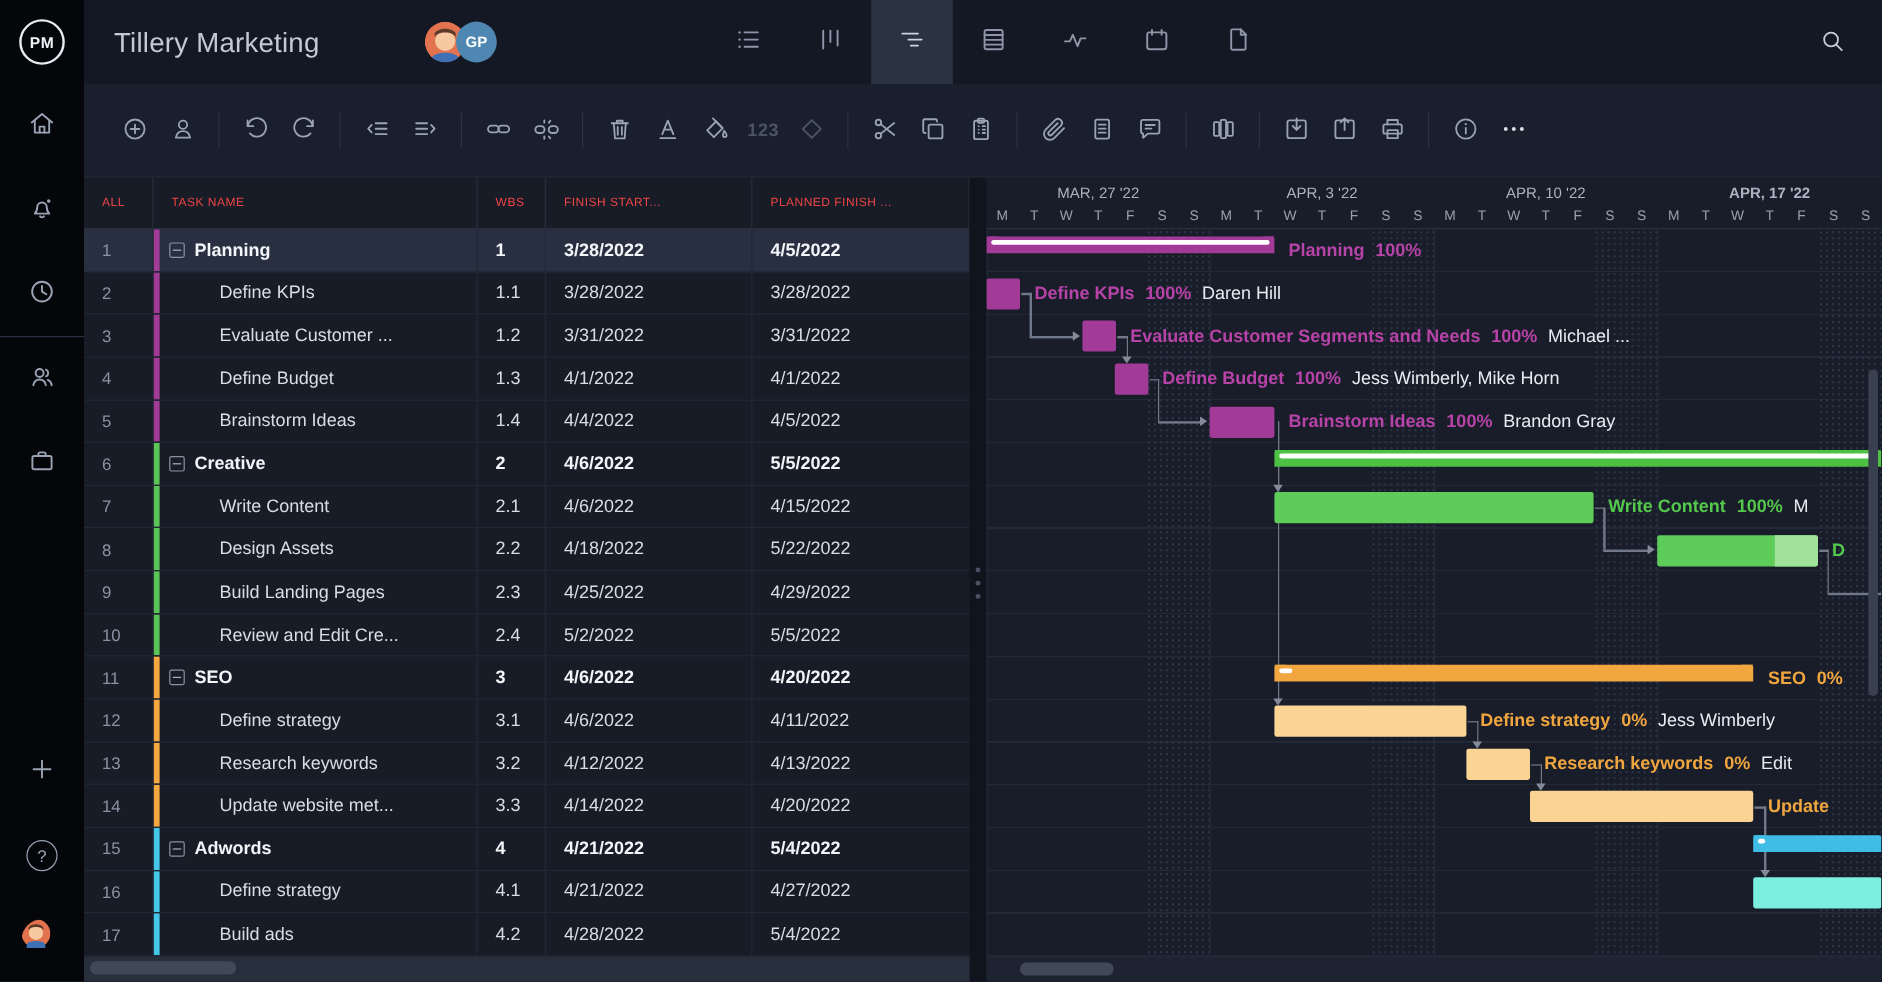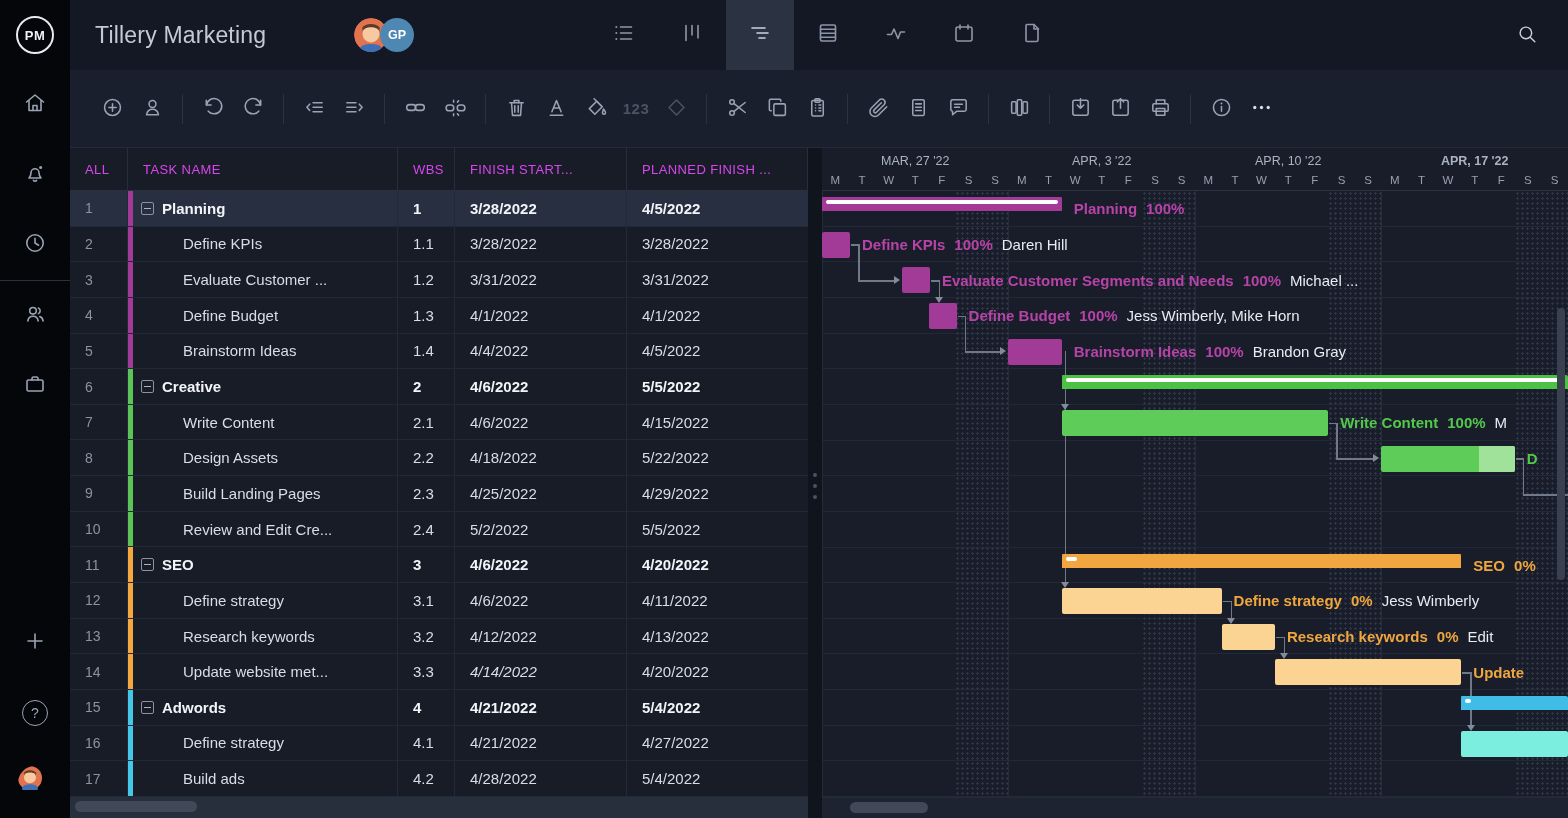--- a/index.html
+++ b/index.html
@@ -50,21 +50,21 @@
   .tb-btn svg { width:23px; height:23px; }
   .tb-btn.disabled { color:#4b5364; cursor:default; }
   .tb-glyph { font-size:15px; font-weight:bold; letter-spacing:.5px; }
   .tb-divider { width:1px; height:30px; background:#2b3240; margin:0 10px; }
   .tb-more { color:#d9dee8; }
 
   
   #table-panel { position:absolute; left:70px; top:148px; width:738px; height:649px;
           background:#171c27; overflow:hidden; }
   #thead { display:flex; height:43px; border-bottom:1px solid #2a3140; }
-  .th { display:flex; align-items:center; padding-left:15px; font-size:13px; color:#d946ef;
+  .th { display:flex; align-items:center; padding-left:15px; font-size:10px; color:#ef4444;
           letter-spacing:.4px; border-right:1px solid #262d3c; cursor:pointer;
           white-space:nowrap; overflow:hidden; }
   .trow { display:flex; height:35.65px; border-bottom:1px solid #212836; }
   .trow.selected { background:#272f40; }
   .td { display:flex; align-items:center; padding-left:15px; font-size:15px; color:#d9dde5;
           border-right:1px solid #222938; white-space:nowrap; overflow:hidden; cursor:default; }
   .td.num { color:#8a93a4; font-size:14px; }
   .td.taskname { padding-left:0; position:relative; }
   .strip { position:absolute; left:0; top:0; width:5px; height:100%; }
   .collapse { width:13px; height:13px; border:1px solid #8a93a4; border-radius:2px; margin:0 8px 0 13px;
@@ -557,21 +557,21 @@
         <div class="td " style="width: 172px;">4/12/2022</div>
         <div class="td " style="width: 181px; border-right: none;">4/13/2022</div>
       </div>
       <div class="trow">
         <div class="td num" style="width: 58px;">14</div>
         <div class="td taskname" style="width: 270px;">
           <span class="strip" style="background: rgb(245, 168, 63);"></span>
           <span class="childname">Update website met...</span>
         </div>
         <div class="td " style="width: 57px;">3.3</div>
-        <div class="td " style="width: 172px; font-style: italic;">4/14/2022</div>
+        <div class="td " style="width: 172px;">4/14/2022</div>
         <div class="td " style="width: 181px; border-right: none;">4/20/2022</div>
       </div>
       <div class="trow">
         <div class="td num" style="width: 58px;">15</div>
         <div class="td taskname" style="width: 270px;">
           <span class="strip" style="background: rgb(69, 199, 232);"></span>
           <span class="collapse">
             <i></i>
           </span>
           <span class="grp">Adwords</span>

